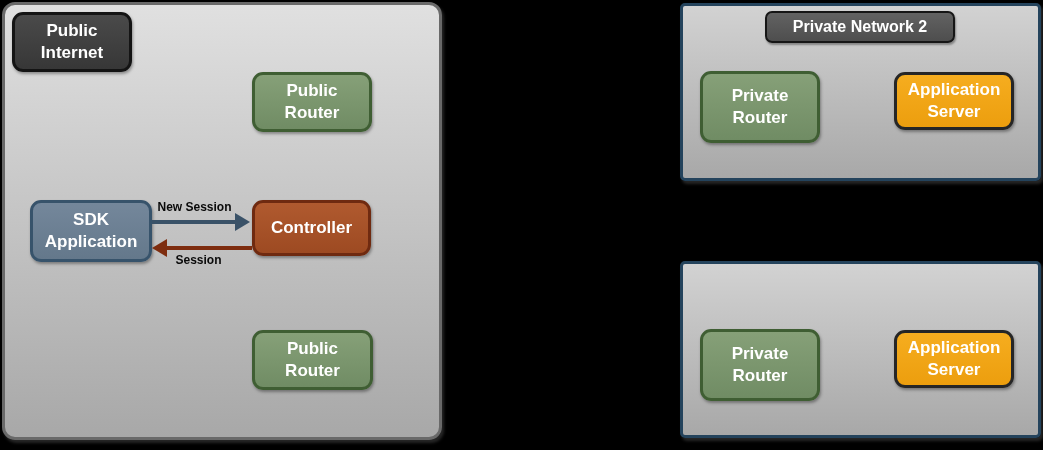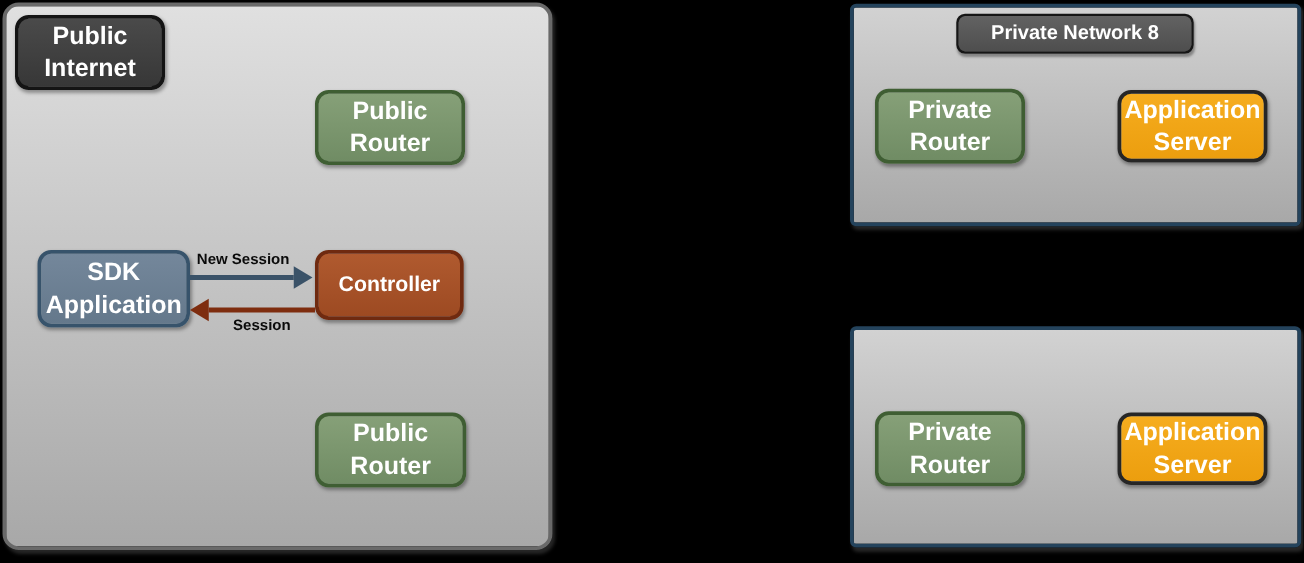--- a/index.html
+++ b/index.html
@@ -20,21 +20,21 @@
     border:3px solid #24435c;border-radius:5px;
     background:linear-gradient(#d2d2d2,#a8a8a8);
     box-shadow:2px 3px 3px rgba(70,70,70,0.55);
   }
   .zone-private.pn1{left:680px;top:3px;}
   .zone-private.pn2{left:680px;top:261px;height:177px;}
   
   .node{
     position:absolute;box-sizing:border-box;
     display:flex;align-items:center;justify-content:center;
-    text-align:center;color:#fff;font-weight:bold;font-size:20px;
+    text-align:center;color:#fff;font-weight:bold;font-size:17px;
     line-height:1.3;white-space:pre-line;
     border:3px solid;border-radius:11px;
     box-shadow:1px 2px 3px rgba(0,0,0,0.35);
   }
   .node-dark  {background:linear-gradient(#4a4a4a,#373737);border-color:#141414;}
   .node-green {background:linear-gradient(#86a078,#708c64);border-color:#3f5e33;}
   .node-slate {background:linear-gradient(#74879b,#64788b);border-color:#37536b;}
   .node-rust  {background:linear-gradient(#b05a2f,#9d4a22);border-color:#6f2a10;font-size:17px;}
   .node-orange{background:linear-gradient(#f6ad1f,#ec9e0e);border-color:#262626;}
   .net-title{
@@ -46,35 +46,35 @@
     box-shadow:1px 2px 2px rgba(0,0,0,0.35);
     left:82px;top:5px;width:190px;height:32px;
   }
   
   .pos-internet   {left:7px;  top:7px;  width:120px;height:60px;}
   .pos-router-top {left:247px;top:67px; width:120px;height:60px;}
   .pos-sdk        {left:25px; top:195px;width:122px;height:62px;}
   .pos-controller {left:247px;top:195px;width:119px;height:56px;}
   .pos-router-bot {left:247px;top:325px;width:121px;height:60px;}
   
-  .pos-priv-router{left:17px; top:65px;width:120px;height:60px;}
+  .pos-priv-router{left:17px; top:65px;width:120px;height:72px;}
   .pos-app-server {left:211px;top:66px;width:120px;height:58px;}
   
   .arrow-line{position:absolute;height:4px;}
   .line-blue{background:#3a5268;left:147px;top:215px;width:83px;}
   .line-red {background:#7e2d0f;left:162px;top:241px;width:85px;}
   .arrow-head{position:absolute;width:0;height:0;border-top:9px solid transparent;border-bottom:9px solid transparent;}
   .head-right{border-left:15px solid #3a5268;left:230px;top:208px;}
   .head-left {border-right:15px solid #7e2d0f;left:147px;top:234px;}
   .arrow-label{
     position:absolute;color:#0a0a0a;font-weight:bold;font-size:12px;
     text-align:center;white-space:nowrap;
   }
   .label-new-session{left:147px;top:195px;width:85px;}
-  .label-session    {left:162px;top:248px;width:85px;}
+  .label-session    {left:151px;top:248px;width:85px;}
 </style>
 </head>
 <body>
 
 <div id="canvas">
 
   <div class="zone zone-public">
     <div class="node node-dark pos-internet">Public
 Internet</div>
 
@@ -92,21 +92,21 @@
     <div class="arrow-line line-blue"></div>
     <div class="arrow-head head-right"></div>
     <div class="arrow-label label-new-session">New Session</div>
 
     <div class="arrow-line line-red"></div>
     <div class="arrow-head head-left"></div>
     <div class="arrow-label label-session">Session</div>
   </div>
 
   <div class="zone zone-private pn1">
-    <div class="net-title">Private Network 8</div>
+    <div class="net-title">Private Network 2</div>
     <div class="node node-green pos-priv-router">Private
 Router</div>
     <div class="node node-orange pos-app-server">Application
 Server</div>
   </div>
 
   <div class="zone zone-private pn2">
     <div class="node node-green pos-priv-router">Private
 Router</div>
     <div class="node node-orange pos-app-server">Application

